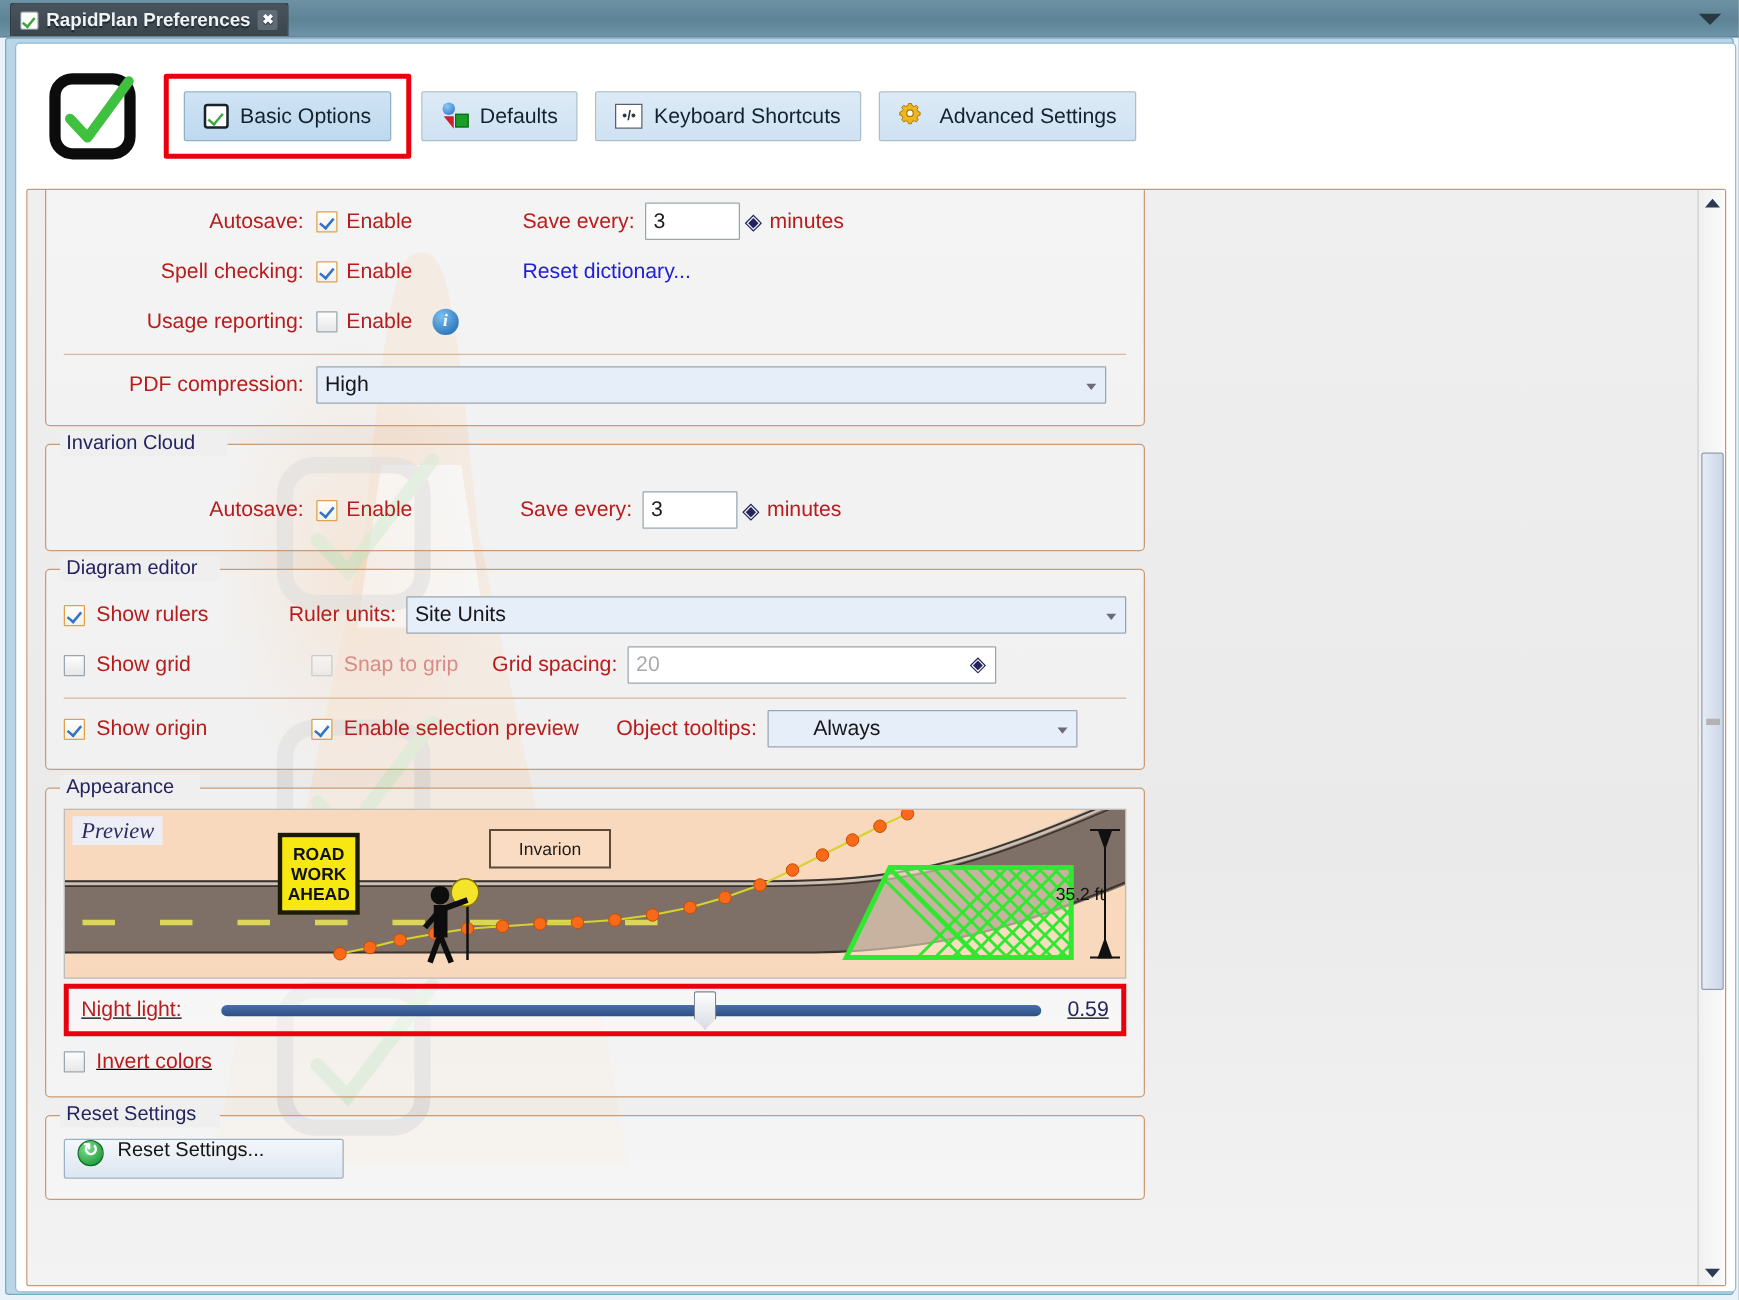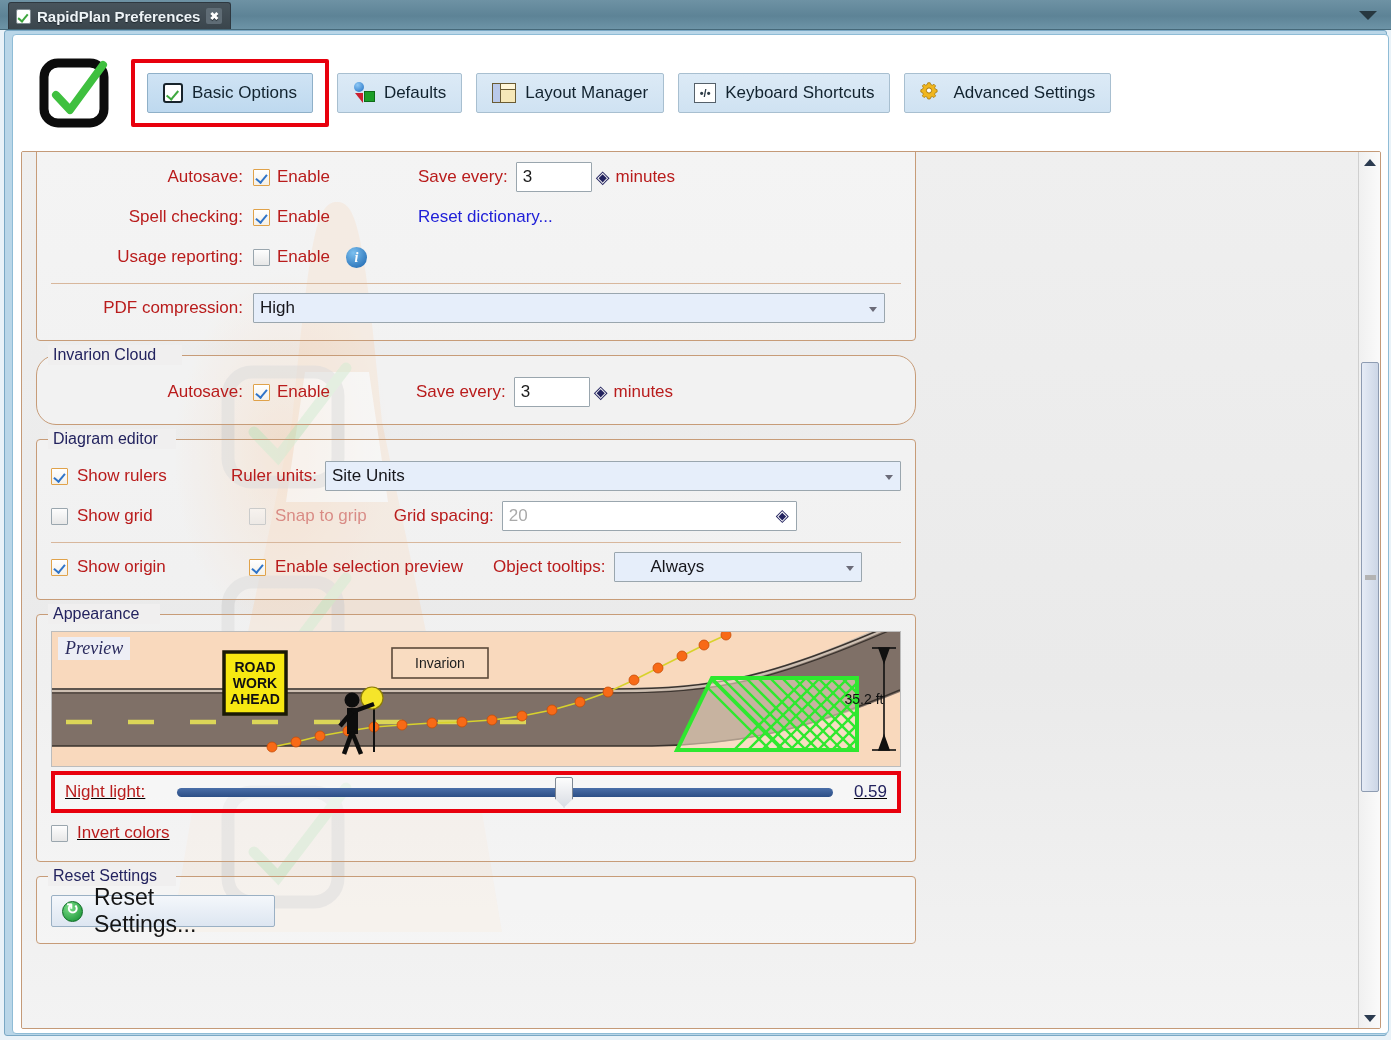--- a/index.html
+++ b/index.html
@@ -381,28 +381,27 @@
     background: linear-gradient(180deg,#fdfdfd,#d9dde4);
     border: 1px solid #7d8793;
     border-radius: 2px 2px 3px 3px;
     clip-path: polygon(0 0,100% 0,100% 72%,50% 100%,0 72%);
   }
   .slider-val { font-size: 17px; color:#23235f; min-width:42px; text-align:right;}
 
   
   .btn {
     display: inline-flex;
-    align-items: center;
     gap: 11px;
     height: 32px;
     padding: 0 16px 0 10px;
     background: linear-gradient(180deg,#f4f7fb 0%, #dde6f1 100%);
     border: 1px solid #9ab0c4;
     border-radius: 2px;
-    font-size: 23px;
+    font-size: 16px;
     color: #141414;
     cursor: default;
   }
   .icn-reset {
     width: 21px; height: 21px; border-radius: 50%;
     background: radial-gradient(circle at 35% 30%, #7de08a, #0d8a2c);
     border: 1px solid #0a6b22;
     position: relative; flex: 0 0 auto;
   }
   .icn-reset::after {
@@ -477,27 +476,20 @@
 
         <div class="tbbtn">
           <span class="icn-defaults">
             <i class="s1"></i>
               <i class="s2"></i>
               <i class="s3"></i>
           </span>
           <span class="tb-label">Defaults</span>
         </div>
 
-        <div class="tbbtn">
-          <span class="icn-layout">
-            <i class="l1"></i>
-              <i class="l2"></i>
-          </span>
-          <span class="tb-label">Layout Manager</span>
-        </div>
 
         <div class="tbbtn">
           <span class="icn-keys">•/•</span>
           <span class="tb-label">Keyboard Shortcuts</span>
         </div>
 
         <div class="tbbtn">
           <span class="icn-gear">
             <svg width="24" height="22" viewBox="0 0 24 22">
               <g fill="#f0b61e" stroke="#a8790c" stroke-width="1">
@@ -563,21 +555,21 @@
 
               <div class="row">
                 <div class="lbl lbl-right" style="width:192px;">PDF compression:</div>
                 <div class="combo" style="width:632px;margin-left:10px;">
                   <span>High</span>
                   <span class="arr"></span>
                 </div>
               </div>
             </div>
 
-            <div class="grp" style="padding-top:16px;border-radius:20px;">
+            <div class="grp" style="padding-top:32px;">
               <div class="grp-title-bg" style="width:134px;"></div>
               <div class="grp-title">Invarion Cloud</div>
 
               <div class="row">
                 <div class="lbl lbl-right" style="width:192px;">Autosave:</div>
                 <div class="cb on" style="margin-left:10px;"></div>
                 <div class="lbl" style="margin-left:7px;">Enable</div>
                 <div class="lbl" style="margin-left:86px;">Save every:</div>
                 <div class="txtfield" style="width:76px;margin-left:8px;">3</div>
                 <div class="spin">◈</div>

